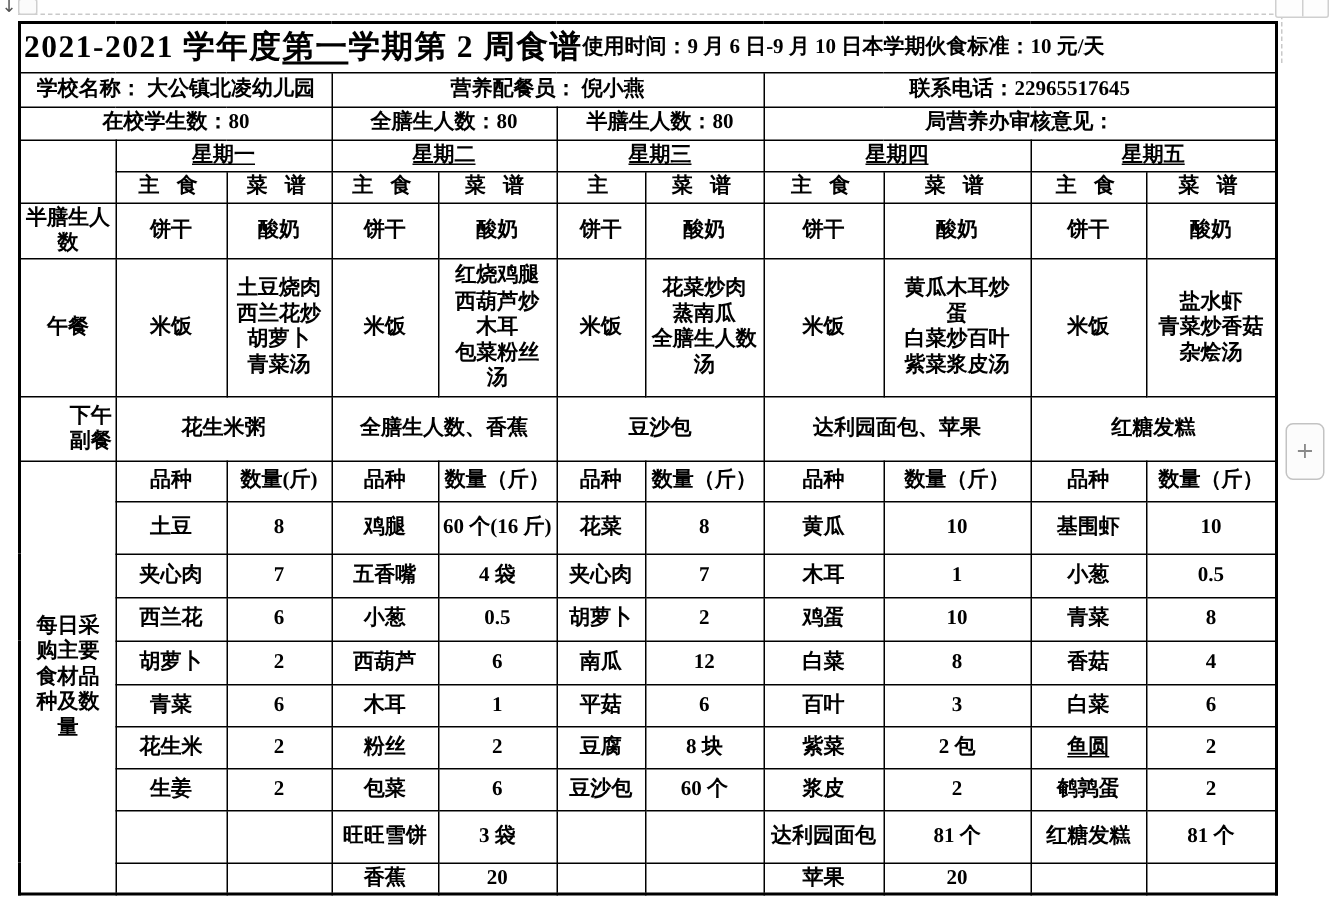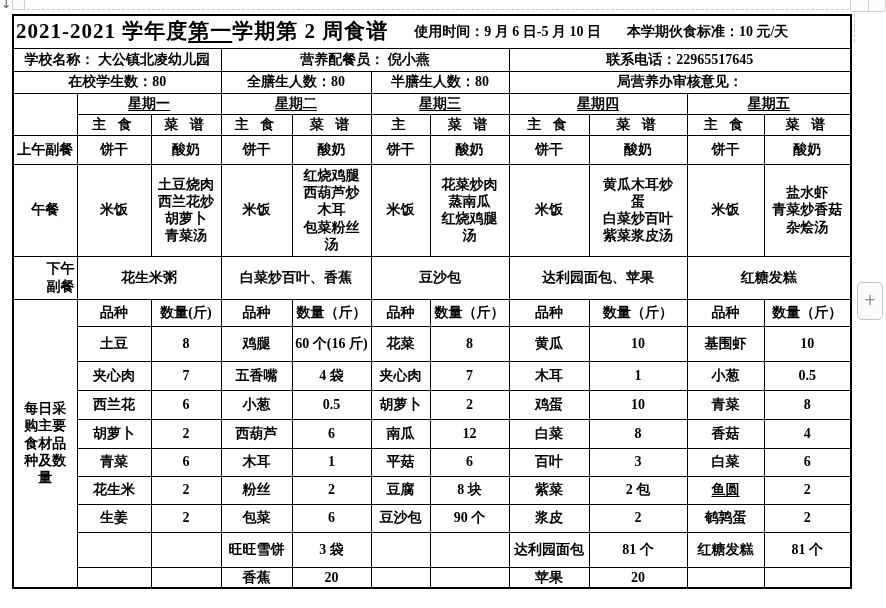--- a/index.html
+++ b/index.html
@@ -17,21 +17,21 @@
   .plus-btn{position:absolute;left:857px;top:282px;width:24px;height:36px;background:#fcfcfc;
         border:1px solid #c3c3c3;border-radius:5px;color:#8a8a8a;font-size:15px;line-height:34px;
         text-align:center;font-family:"DejaVu Sans",sans-serif;cursor:pointer;}
   
   table.menu{position:absolute;left:12px;top:14px;border-collapse:collapse;table-layout:fixed;
         width:838px;font-weight:700;}
   table.menu{border:2px solid #000;}
   table.menu td{border:1px solid #000;text-align:center;vertical-align:middle;
         padding:1px 2px;font-size:14px;line-height:1.22;overflow:hidden;word-break:break-all;}
   td.title-cell{text-align:left;padding:2px 6px;}
-  .title-flex{display:flex;align-items:center;gap:26px;}
+  .title-flex{display:flex;align-items:center;}
   .title-main{font-size:21px;letter-spacing:1px;white-space:nowrap;}
   .title-sub{font-size:14px;white-space:nowrap;}
   .ul{text-decoration:underline;text-underline-offset:3px;}
   td.info{ text-align:left;font-size:15px;padding:1px 6px;}
   td.dayhead{font-size:14px;}
   td.dayhead .ul{text-underline-offset:2px;}
   td.subhead{font-size:13px;letter-spacing:4px;}
   td.lbl{font-size:13px;padding:1px 3px;}
   td.pre{white-space:pre-line;}
   td.menu-left{text-align:left;padding-left:4px;}
@@ -66,21 +66,21 @@
         <col style="width:98px">
       <col style="width:77px">
         <col style="width:87px">
     </colgroup>
 
     <tbody>
         <tr style="height:33px">
       <td colspan="11" class="title-cell">
         <div class="title-flex">
           <span class="title-main"><span>2021-2021 学年度</span><span class="ul">第一</span><span>学期第 2 周食谱</span></span>
-          <span class="title-sub">使用时间：9 月 6 日-5 月 10 日</span>
+          <span class="title-sub">使用时间：9 月 6 日-9 月 10 日</span>
           <span class="title-sub">本学期伙食标准：10 元/天</span>
         </div>
       </td>
     </tr>
 
     <tr style="height:23px">
       <td colspan="3" class="info">学校名称： 大公镇北凌幼儿园</td>
       <td colspan="4" class="info">营养配餐员： 倪小燕</td>
       <td colspan="4" class="info">联系电话：22965517645</td>
     </tr>
@@ -108,21 +108,21 @@
       <td class="subhead">菜 谱</td>
       <td class="subhead">主</td>
       <td class="subhead">菜 谱</td>
       <td class="subhead">主 食</td>
       <td class="subhead">菜 谱</td>
       <td class="subhead">主 食</td>
       <td class="subhead">菜 谱</td>
     </tr>
 
     <tr style="height:29px">
-      <td class="lbl">上午副餐</td>
+      <td class="lbl">半膳生人数</td>
       <td>饼干</td>
       <td>酸奶</td>
       <td>饼干</td>
       <td>酸奶</td>
       <td>饼干</td>
       <td>酸奶</td>
       <td>饼干</td>
       <td>酸奶</td>
       <td>饼干</td>
       <td>酸奶</td>
@@ -137,38 +137,38 @@
 青菜汤</td>
       <td>米饭</td>
       <td class="pre menu-left">红烧鸡腿
 西葫芦炒
 木耳
 包菜粉丝
 汤</td>
       <td>米饭</td>
       <td class="pre">花菜炒肉
 蒸南瓜
-红烧鸡腿
+全膳生人数
 汤</td>
       <td>米饭</td>
       <td class="pre menu-left">黄瓜木耳炒
 蛋
 白菜炒百叶
 紫菜浆皮汤</td>
       <td>米饭</td>
       <td class="pre">盐水虾
 青菜炒香菇
 杂烩汤</td>
     </tr>
 
     <tr style="height:43px">
       <td class="lbl pre" style="text-align:right">下午
 副餐</td>
       <td colspan="2">花生米粥</td>
-      <td colspan="2">白菜炒百叶、香蕉</td>
+      <td colspan="2">全膳生人数、香蕉</td>
       <td colspan="2">豆沙包</td>
       <td colspan="2">达利园面包、苹果</td>
       <td colspan="2">红糖发糕</td>
     </tr>
 
     <tr style="height:27px">
       <td rowspan="10" class="pl pre">每日采
 购主要
 食材品
 种及数
@@ -262,21 +262,21 @@
       <td class="ul-txt">鱼圆</td>
       <td>2</td>
     </tr>
 
     <tr style="height:28px">
       <td>生姜</td>
       <td>2</td>
       <td>包菜</td>
       <td>6</td>
       <td>豆沙包</td>
-      <td>90 个</td>
+      <td>60 个</td>
       <td>浆皮</td>
       <td>2</td>
       <td>鹌鹑蛋</td>
       <td>2</td>
     </tr>
 
     <tr style="height:35px">
       <td></td>
       <td></td>
       <td>旺旺雪饼</td>

